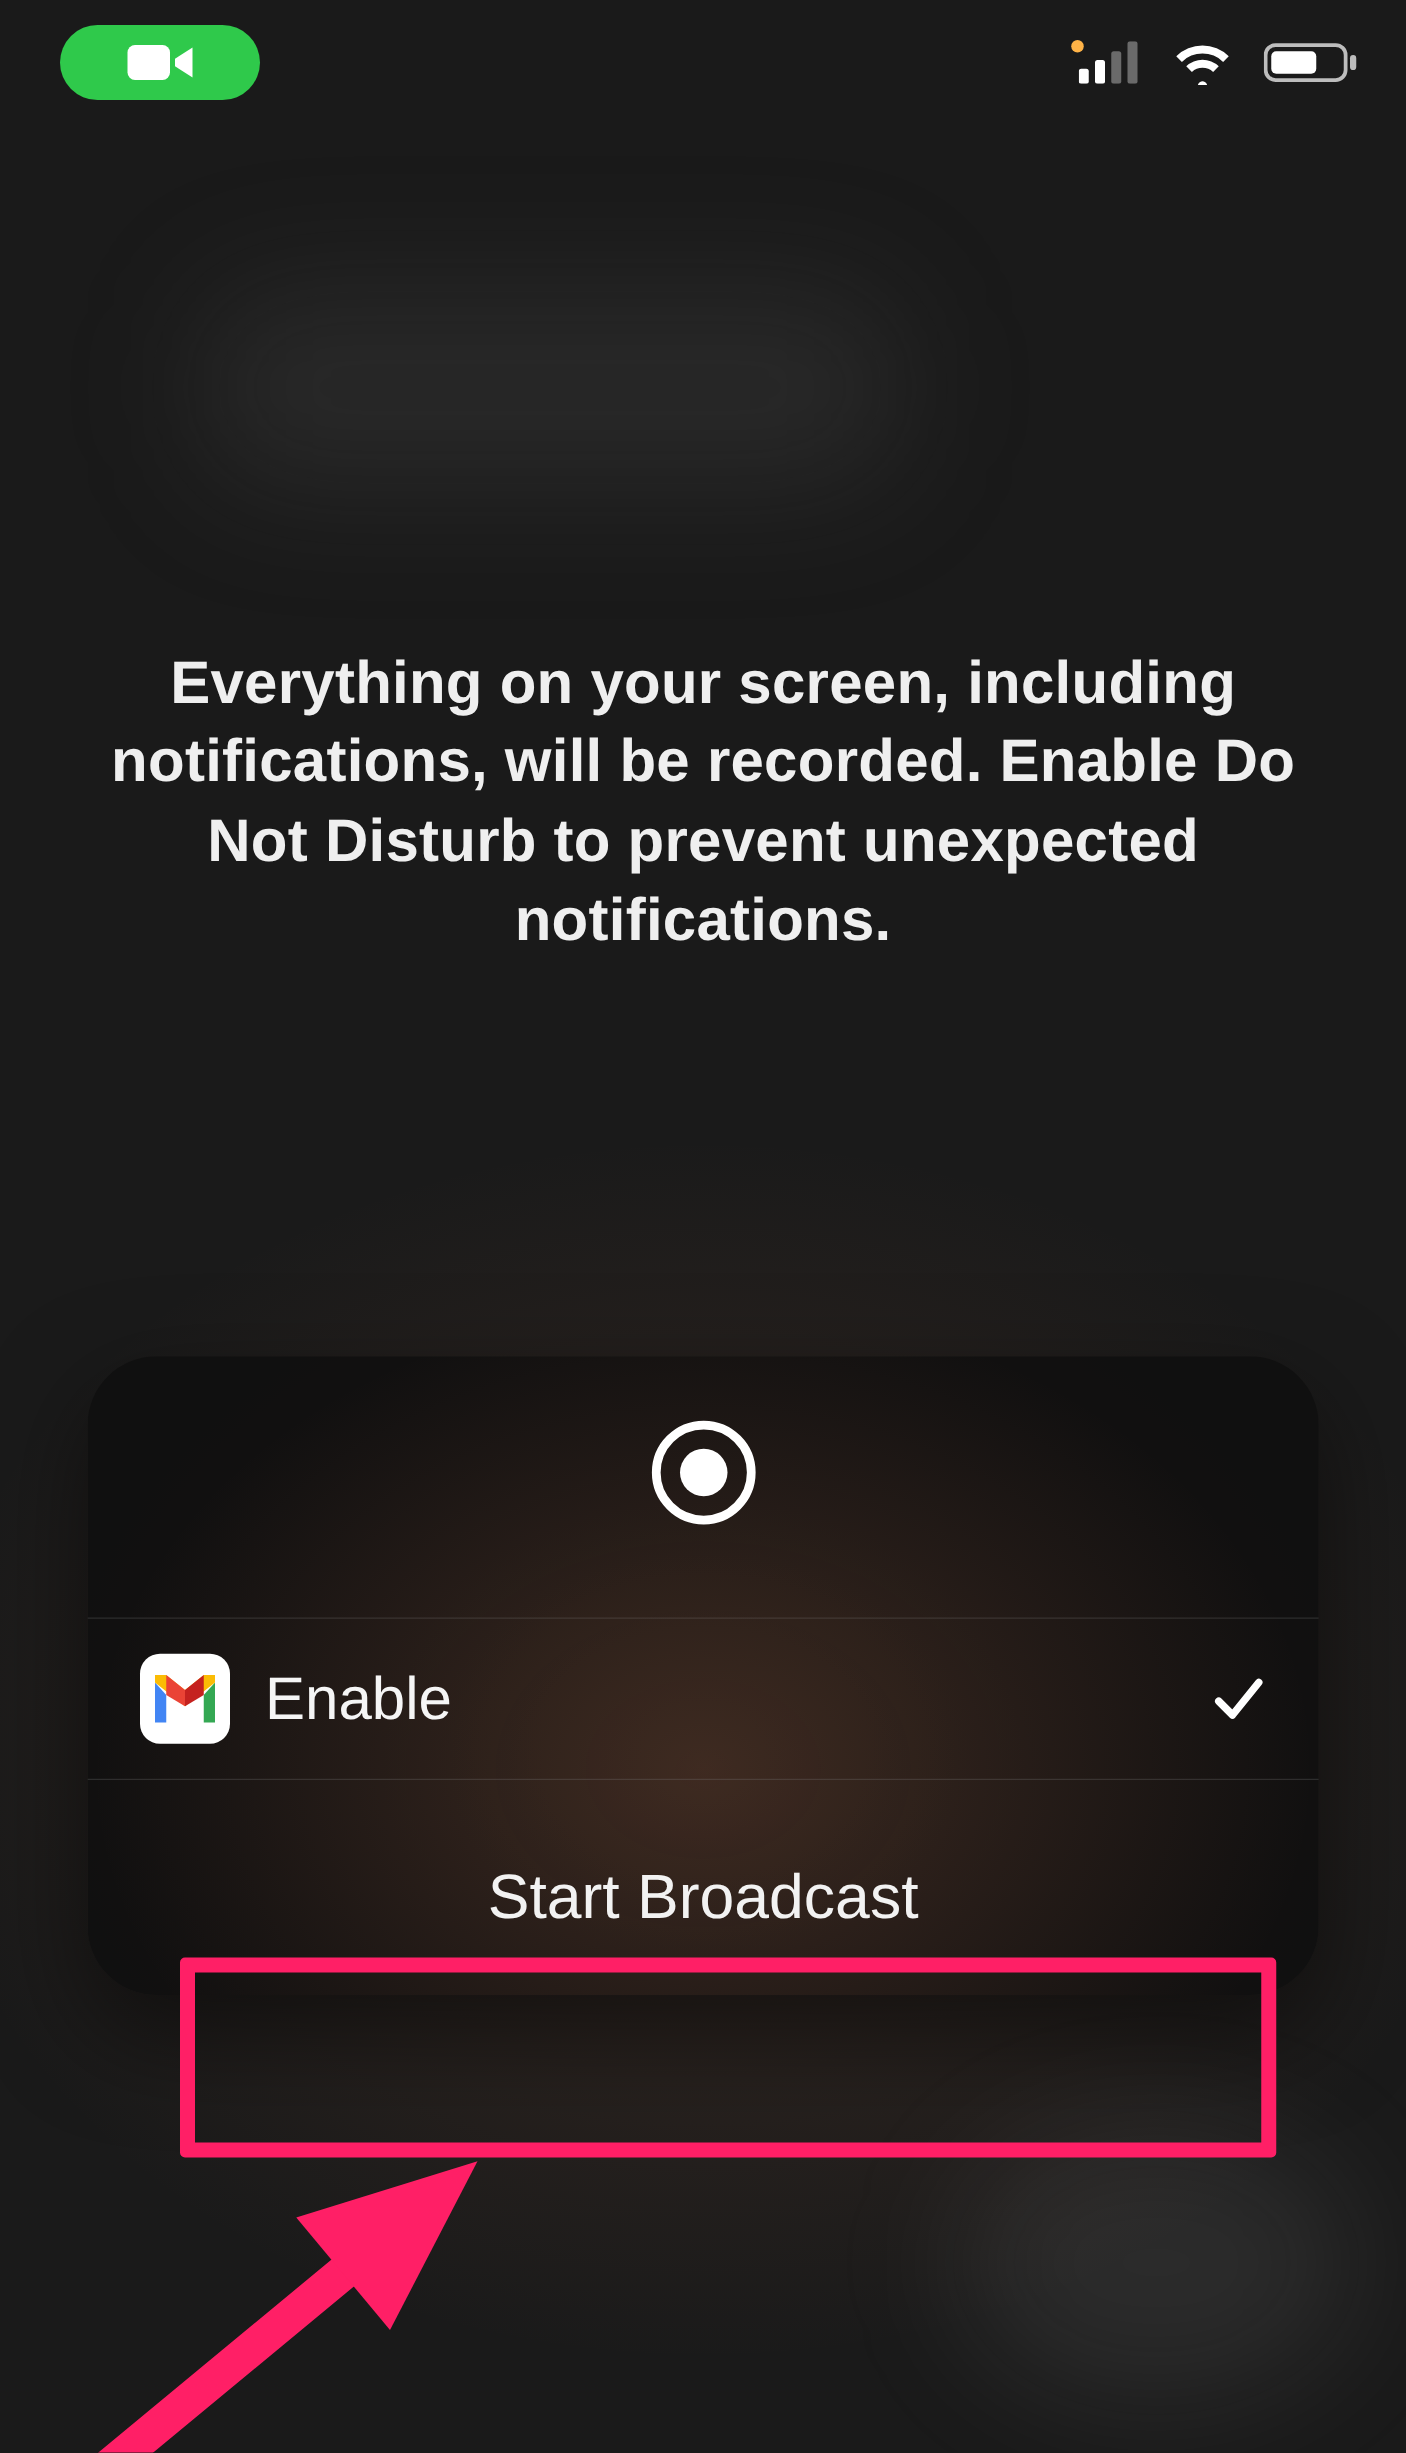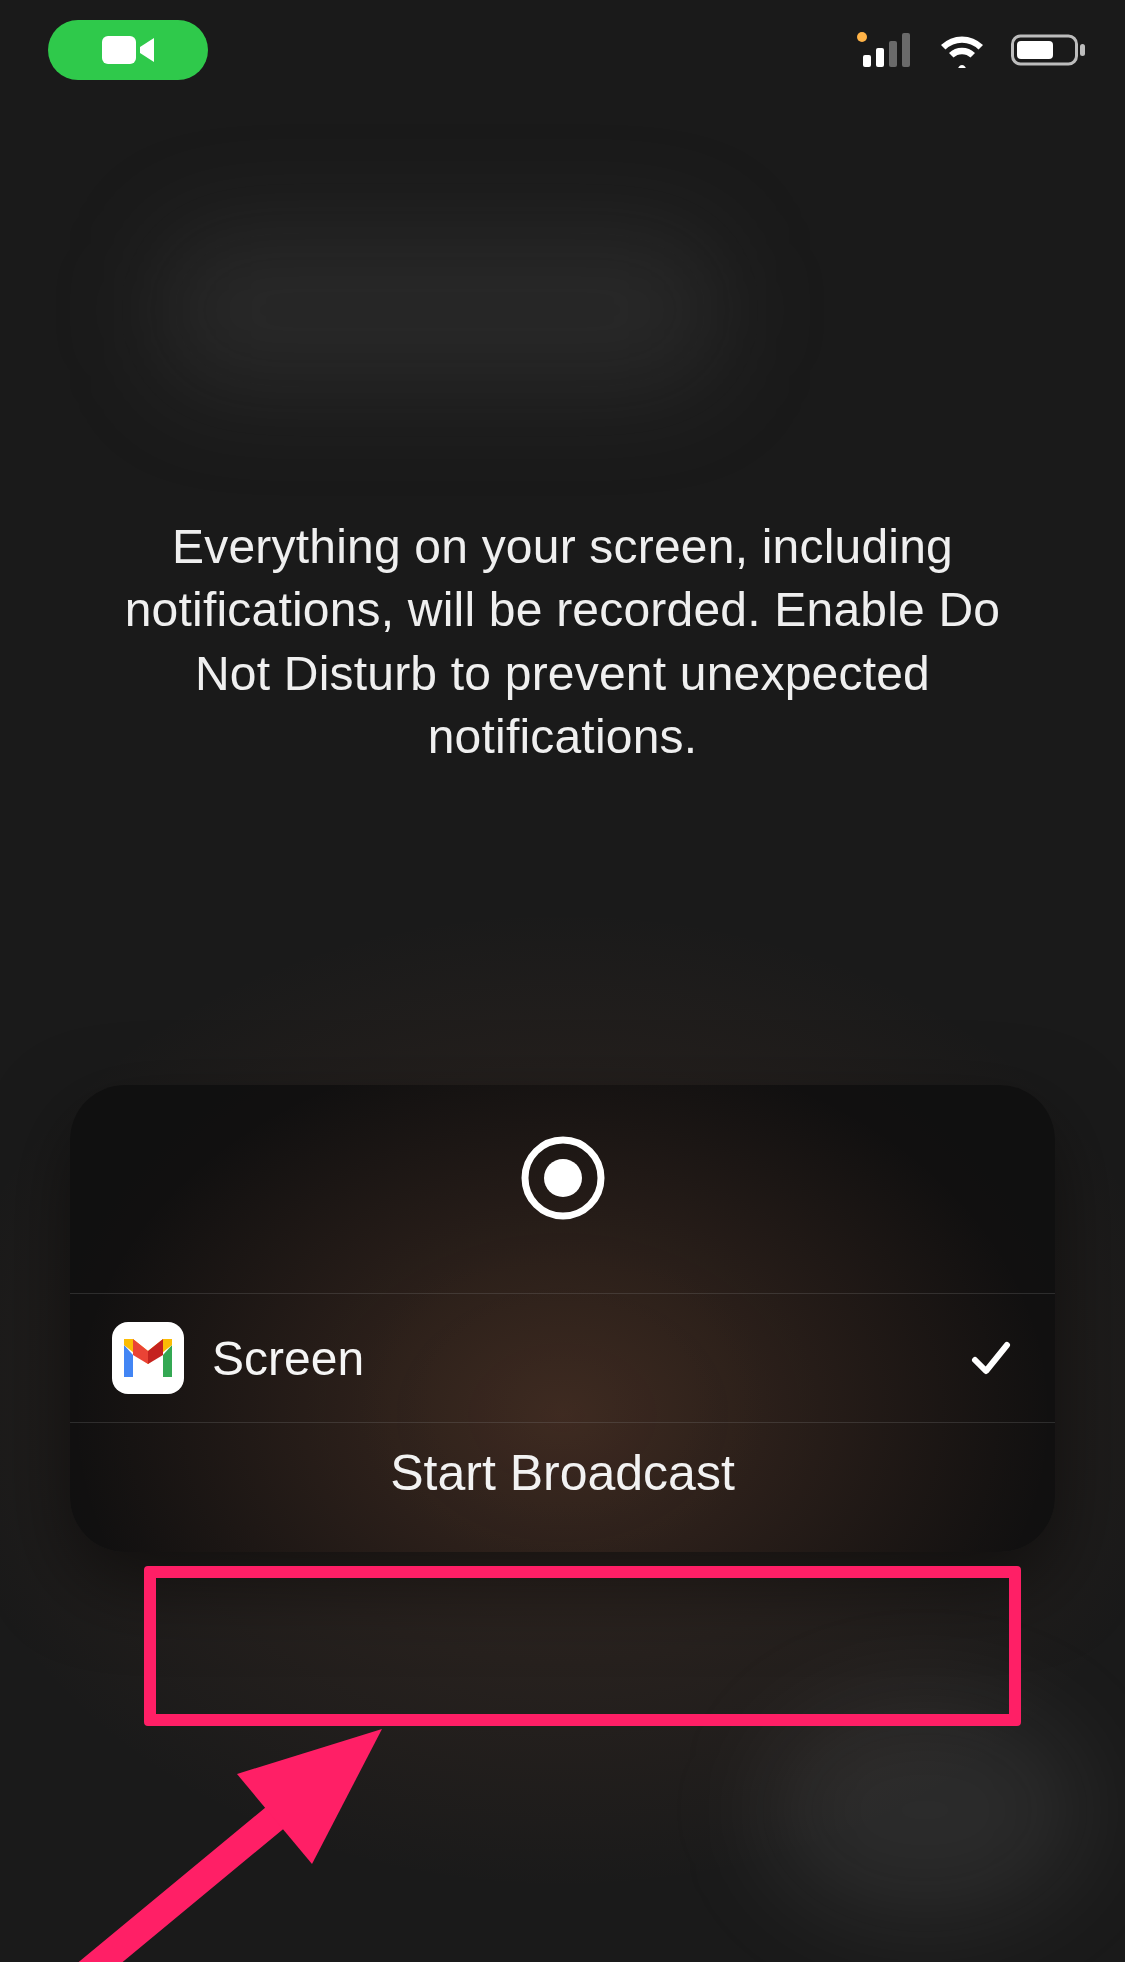--- a/index.html
+++ b/index.html
@@ -13,39 +13,39 @@
     .bg-blur2 { position:absolute; left:160px; top:230px; width:560px; height:160px; background:rgba(90,90,90,0.22); filter:blur(50px); border-radius:60px; }
 
     
     .status-bar { position:absolute; top:10px; left:0; right:0; height:80px; display:flex; align-items:center; justify-content:space-between; padding:0 38px 0 48px; }
     .pill { width:160px; height:60px; background:#2fc94b; border-radius:30px; display:flex; align-items:center; justify-content:center; }
     .pill svg { display:block; }
     .sb-right { display:flex; align-items:center; gap:24px; }
     .privacy-dot { position:absolute; top:22px; right:258px; width:10px; height:10px; border-radius:50%; background:#ffb347; }
 
     
-    .info-text { position:absolute; top:515px; left:88px; right:88px; color:#efefef; font-size:48px; font-weight:400; text-align:center; line-height:1.32; letter-spacing:0.2px; }
+    .info-text { position:absolute; top:515px; left:88px; right:88px; color:#efefef; font-size:48px; font-weight:700; text-align:center; line-height:1.32; letter-spacing:0.2px; }
 
     
     .card { position:absolute; left:70px; right:70px; top:1085px; border-radius:55px; overflow:hidden;
       background: radial-gradient(680px 520px at 50% 330px, rgba(215,130,90,0.22), rgba(0,0,0,0) 72%),
                   rgba(15,15,15,0.88);
       box-shadow: 0 30px 80px rgba(0,0,0,0.5);
     }
     .card-header { padding: 50px 20px 40px; text-align:center; }
     .record-ring { width:86px; height:86px; margin:0 auto 28px; }
     .card-title { font-size:52px; font-weight:600; color:#fafafa; }
 
     .row { display:flex; align-items:center; padding:28px 42px; border-top:1px solid rgba(130,130,130,0.25); }
     .app-row { gap:28px; }
     .app-icon { width:72px; height:72px; border-radius:16px; background:#fff; display:flex; align-items:center; justify-content:center; }
     .app-label { font-size:48px; font-weight:400; color:#f5f5f5; flex:1; }
     .check { margin-left:auto; display:flex; align-items:center; color:#fff; }
 
-    .start-row { justify-content:center; padding:21px 42px 50px; }
+    .start-row { justify-content:center; padding:64px 42px 50px; }
     .start-label { font-size:50px; font-weight:400; color:#f2f2f2; }
 
     
     .highlight { position:absolute; left:144px; right:104px; top:1566px; height:160px; border:12px solid #ff1f66; border-radius:4px; pointer-events:none; z-index:10; }
     .arrow-svg { position:absolute; left:42px; top:1714px; width:430px; height:290px; z-index:10; pointer-events:none; }
   </style>
 </head>
 <body>
 
 <div class="bg-blur1"></div>
@@ -92,21 +92,21 @@
   <div class="row app-row">
     <div class="app-icon">
       <svg width="56" height="42" viewBox="0 0 56 42" xmlns="http://www.w3.org/2000/svg">
         <path d="M4 8 L4 40 L13 40 L13 18 Z" fill="#4285F4"></path>
         <path d="M52 8 L52 40 L43 40 L43 18 Z" fill="#34A853"></path>
         <path d="M4 8 L28 27 L52 8 L52 2 L43 2 L28 14 L13 2 L4 2 Z" fill="#FBBC05"></path>
         <path d="M13 2 L28 14 L28 27 L13 18 Z" fill="#EA4335"></path>
         <path d="M43 2 L28 14 L28 27 L43 18 Z" fill="#C5221F"></path>
       </svg>
     </div>
-    <div class="app-label">Screen</div>
+    <div class="app-label">Enable</div>
     <div class="check">
       <svg width="46" height="46" viewBox="0 0 46 46" xmlns="http://www.w3.org/2000/svg">
         <path d="M8 25 L19 36 L40 10" fill="none" stroke="#ffffff" stroke-width="6" stroke-linecap="round" stroke-linejoin="round"></path>
       </svg>
     </div>
   </div>
 
   <div class="row start-row">
     <div class="start-label">Start Broadcast</div>
   </div>

